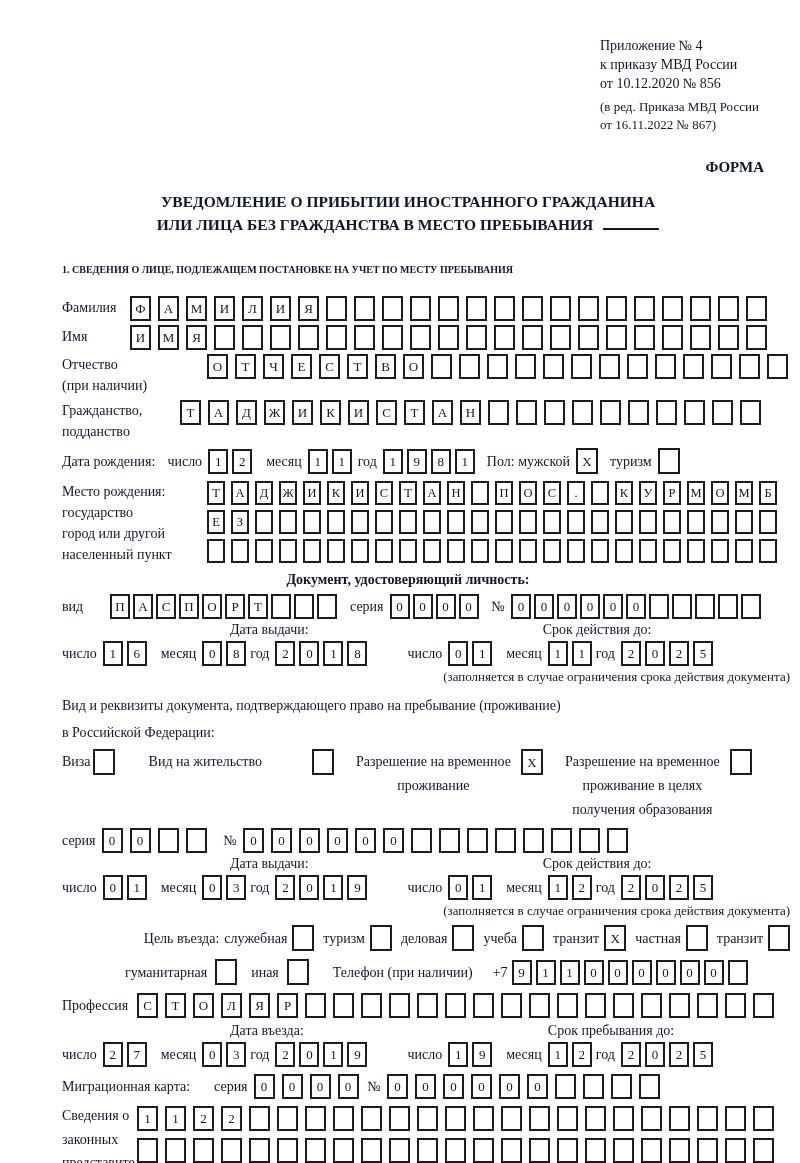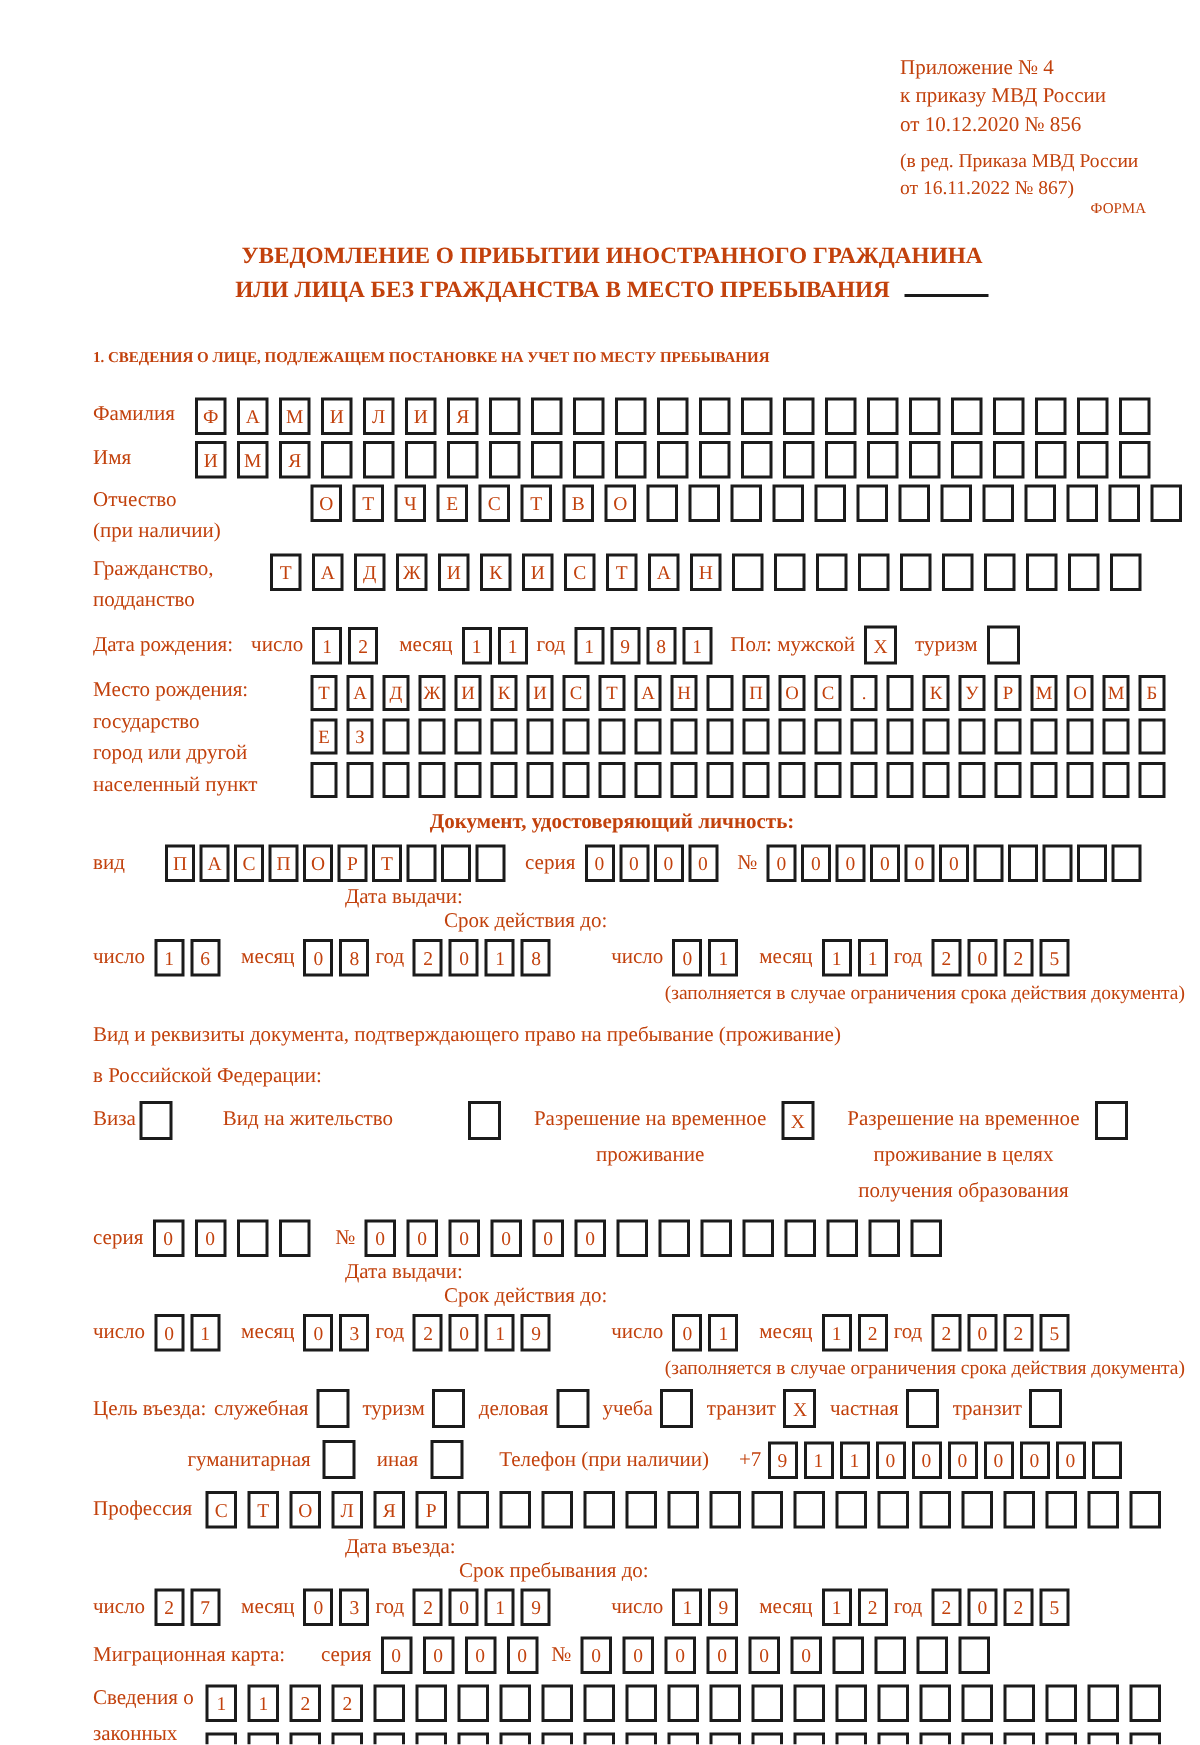--- a/index.html
+++ b/index.html
@@ -2,28 +2,28 @@
 <html><head>
 <meta charset="utf-8">
 <style>
   html,body{margin:0;padding:0;background:#ffffff;}
   .page{
     position:relative;
     width:800px;height:1163px;
     box-sizing:border-box;
     padding:36px 10px 0 62px;
     background:#ffffff;
-    color:#c2410c;
+    color:#0f172a;
     font-family:"Liberation Serif","DejaVu Serif",serif;
     overflow:hidden;
   }
   
   .annex{margin-left:auto;width:190px;font-size:14px;line-height:19px;}
   .annex .sub{font-size:13px;line-height:18px;margin-top:5px;}
-  .forma{text-align:right;padding-right:26px;margin-top:0;font-weight:normal;font-size:10px;}
+  .forma{text-align:right;padding-right:26px;margin-top:25px;font-weight:bold;font-size:15px;}
   
   .title{margin-top:14px;text-align:center;padding-right:36px;font-weight:bold;font-size:15.5px;line-height:23px;}
   .blankline{display:inline-block;width:56px;border-bottom:2px solid #1a1a1a;height:14px;margin-left:10px;}
   .sec-heading{margin-top:24px;font-weight:bold;font-size:10px;line-height:20px;}
   
   .form-rows{margin-top:16px;font-size:14px;}
   .frow{display:flex;align-items:flex-start;margin-bottom:4px;}
   .frow.center{align-items:center;}
   .flabel{flex:none;line-height:24px;}
   .w68{width:68px;}
@@ -43,39 +43,39 @@
   .cells.tight .cell{width:20px;margin-right:3px;}
   .cells.date .cell{width:20px;margin-right:4px;}
   .cbx{width:22px;height:26px;margin-right:0;}
   .rowstack>.cells{display:flex;margin-bottom:5px;}
   
   .ilbl{margin:0 6px 0 0;line-height:25px;flex:none;}
   .ilbl.pre{margin-left:10px;}
   
   .doc-heading{text-align:center;font-weight:bold;font-size:14px;margin:4px 36px 6px 0;}
   
-  .dates-head{display:flex;font-size:14px;margin-bottom:3px;flex-direction:column;}
+  .dates-head{display:flex;font-size:14px;margin-bottom:3px;}
   .dates-head .dh1{margin-left:168px;}
   .dates-head .dh2{margin-left:234px;}
   .daterow{display:flex;align-items:center;margin-bottom:3px;}
   .dategrp{display:flex;align-items:center;}
   .dategrp .dlbl{margin-right:6px;flex:none;}
   .dategrp .dlbl.m{margin-left:10px;}
   .grp2{margin-left:36px;}
   .note{font-size:13px;text-align:right;margin:0 0 8px 0;}
   .plain{font-size:14px;line-height:25px;margin-bottom:2px;}
   
   .rvp-row{display:flex;align-items:flex-start;margin:4px 0 6px 0;}
   .rvp-opt{display:flex;align-items:flex-start;}
   .rvp-opt .olbl{line-height:26px;margin-right:6px;}
   .rvp-opt .olbl.multi{text-align:center;line-height:24px;margin-top:1px;}
   .gap30{margin-left:34px;gap:36px;}
   .gap24{margin-left:22px;}
   
-  .purpose-row{display:flex;align-items:center;margin-bottom:8px;}
+  .purpose-row{display:flex;align-items:center;margin-bottom:8px;justify-content:flex-end;}
   .purpose-row .ilbl{margin-right:5px;margin-left:9px;}
   .purpose-row .ilbl.first{margin-left:0;}
   .phone-row{display:flex;align-items:center;margin-bottom:8px;padding-left:63px;}
   .phone-row .ilbl{margin-right:8px;}
   
   .legal{display:flex;align-items:flex-start;margin-top:2px;}
   .legal .labelcol{width:75px;line-height:23.5px;font-size:14px;}
   .legal .rowstack>.cells{margin-bottom:7px;}
 </style>
 </head>

